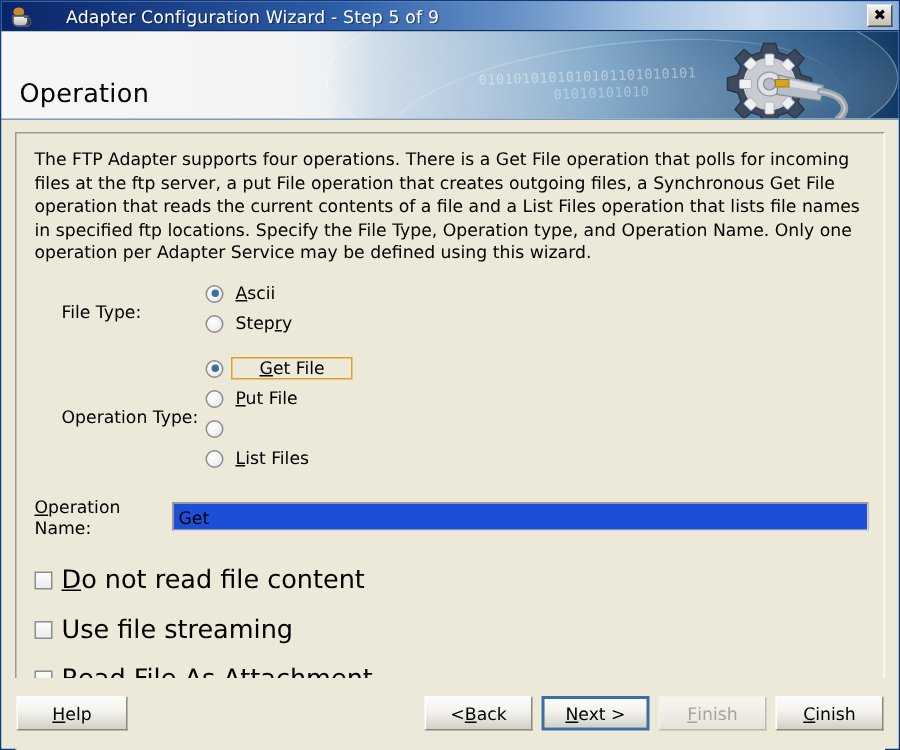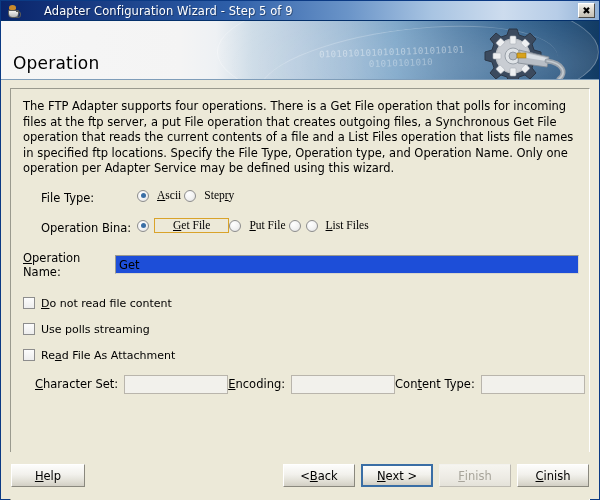--- a/index.html
+++ b/index.html
@@ -205,22 +205,21 @@
   }
   .field-label {
     font-size: 11.5px;
     color: #000;
     padding-top: 2px;
     width: 96px;
     flex: 0 0 auto;
   }
   .radio-col {
     display: flex;
-    flex-direction: row;
-    font-family: Liberation Serif, serif;
+    flex-direction: column;
   }
   .radio-item {
     display: flex;
     align-items: center;
     height: 18px;
     margin-bottom: 2px;
     cursor: pointer;
   }
   .radio-mark {
     width: 12px;
@@ -296,21 +295,21 @@
   .check-mark {
     width: 12px;
     height: 12px;
     box-sizing: border-box;
     border: 1px solid #8d8d8d;
     background: linear-gradient(to bottom, #fcfcfc, #ededed);
     margin-right: 6px;
     flex: 0 0 auto;
   }
   .check-text {
-    font-size: 11px;
+    font-size: 17px;
     color: #000;
   }
 
   
   .triple {
     display: flex;
     align-items: center;
     margin: 6px 2px 0 14px;
   }
   .triple .tl {
@@ -441,21 +440,21 @@
           <div class="radio-item">
             <span class="radio-mark"></span>
             <span class="radio-text"><span>Step</span><span class="mn">r</span><span>y</span></span>
           </div>
         </div>
       </div>
 
       <div class="section-gap"></div>
 
       <div class="row">
-        <div class="field-label">Operation Bina:</div>
+        <div class="field-label">Operation Type:</div>
         <div class="radio-col">
           <div class="radio-item">
             <span class="radio-mark on"></span>
             <span class="radio-text focused"><span class="mn">G</span><span>et File</span></span>
           </div>
           <div class="radio-item">
             <span class="radio-mark"></span>
             <span class="radio-text"><span class="mn">P</span><span>ut File</span></span>
           </div>
           <div class="radio-item">
@@ -473,21 +472,21 @@
         <input class="text-input" type="text" value="Get" style="">
       </div>
 
       <div class="checks">
         <div class="check-item">
           <span class="check-mark"></span>
           <span class="check-text"><span class="mn">D</span><span>o not read file content</span></span>
         </div>
         <div class="check-item">
           <span class="check-mark"></span>
-          <span class="check-text">Use polls streaming</span>
+          <span class="check-text">Use file streaming</span>
         </div>
         <div class="check-item">
           <span class="check-mark"></span>
           <span class="check-text"><span>Re</span><span class="mn">a</span><span>d File As Attachment</span></span>
         </div>
       </div>
 
       <div class="triple">
         <span class="tl"><span class="mn">C</span><span>haracter Set:</span></span>
         <input class="small-input" type="text" disabled="" value="" style="">

